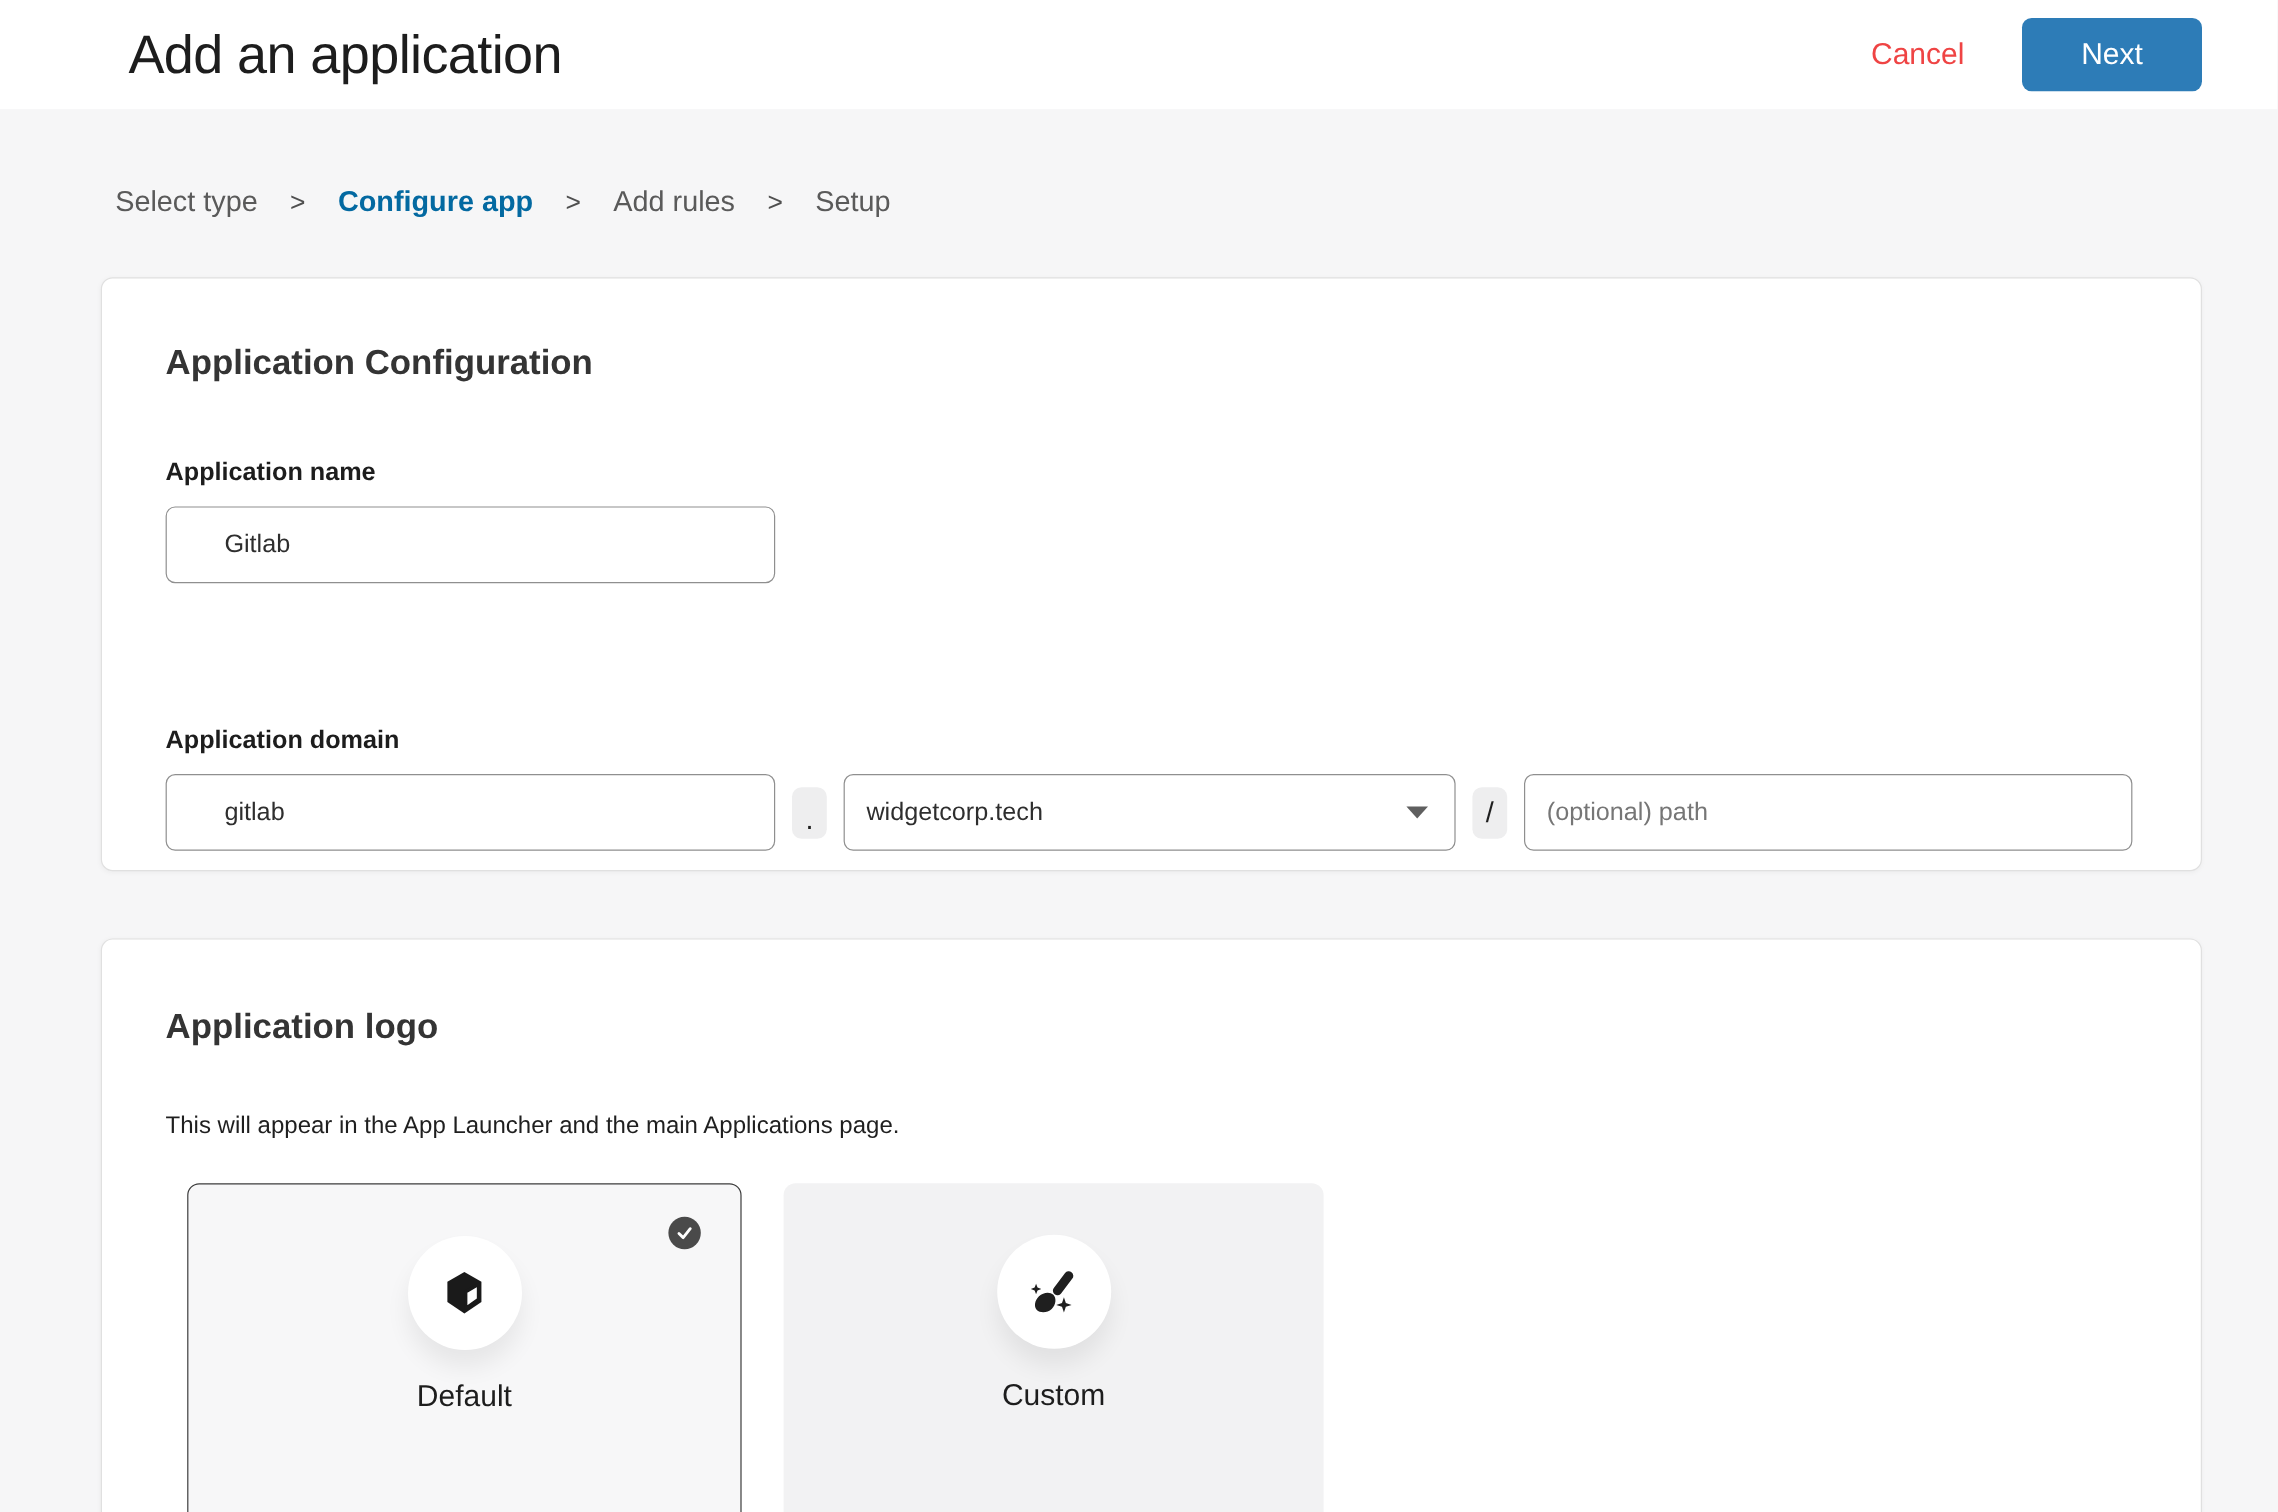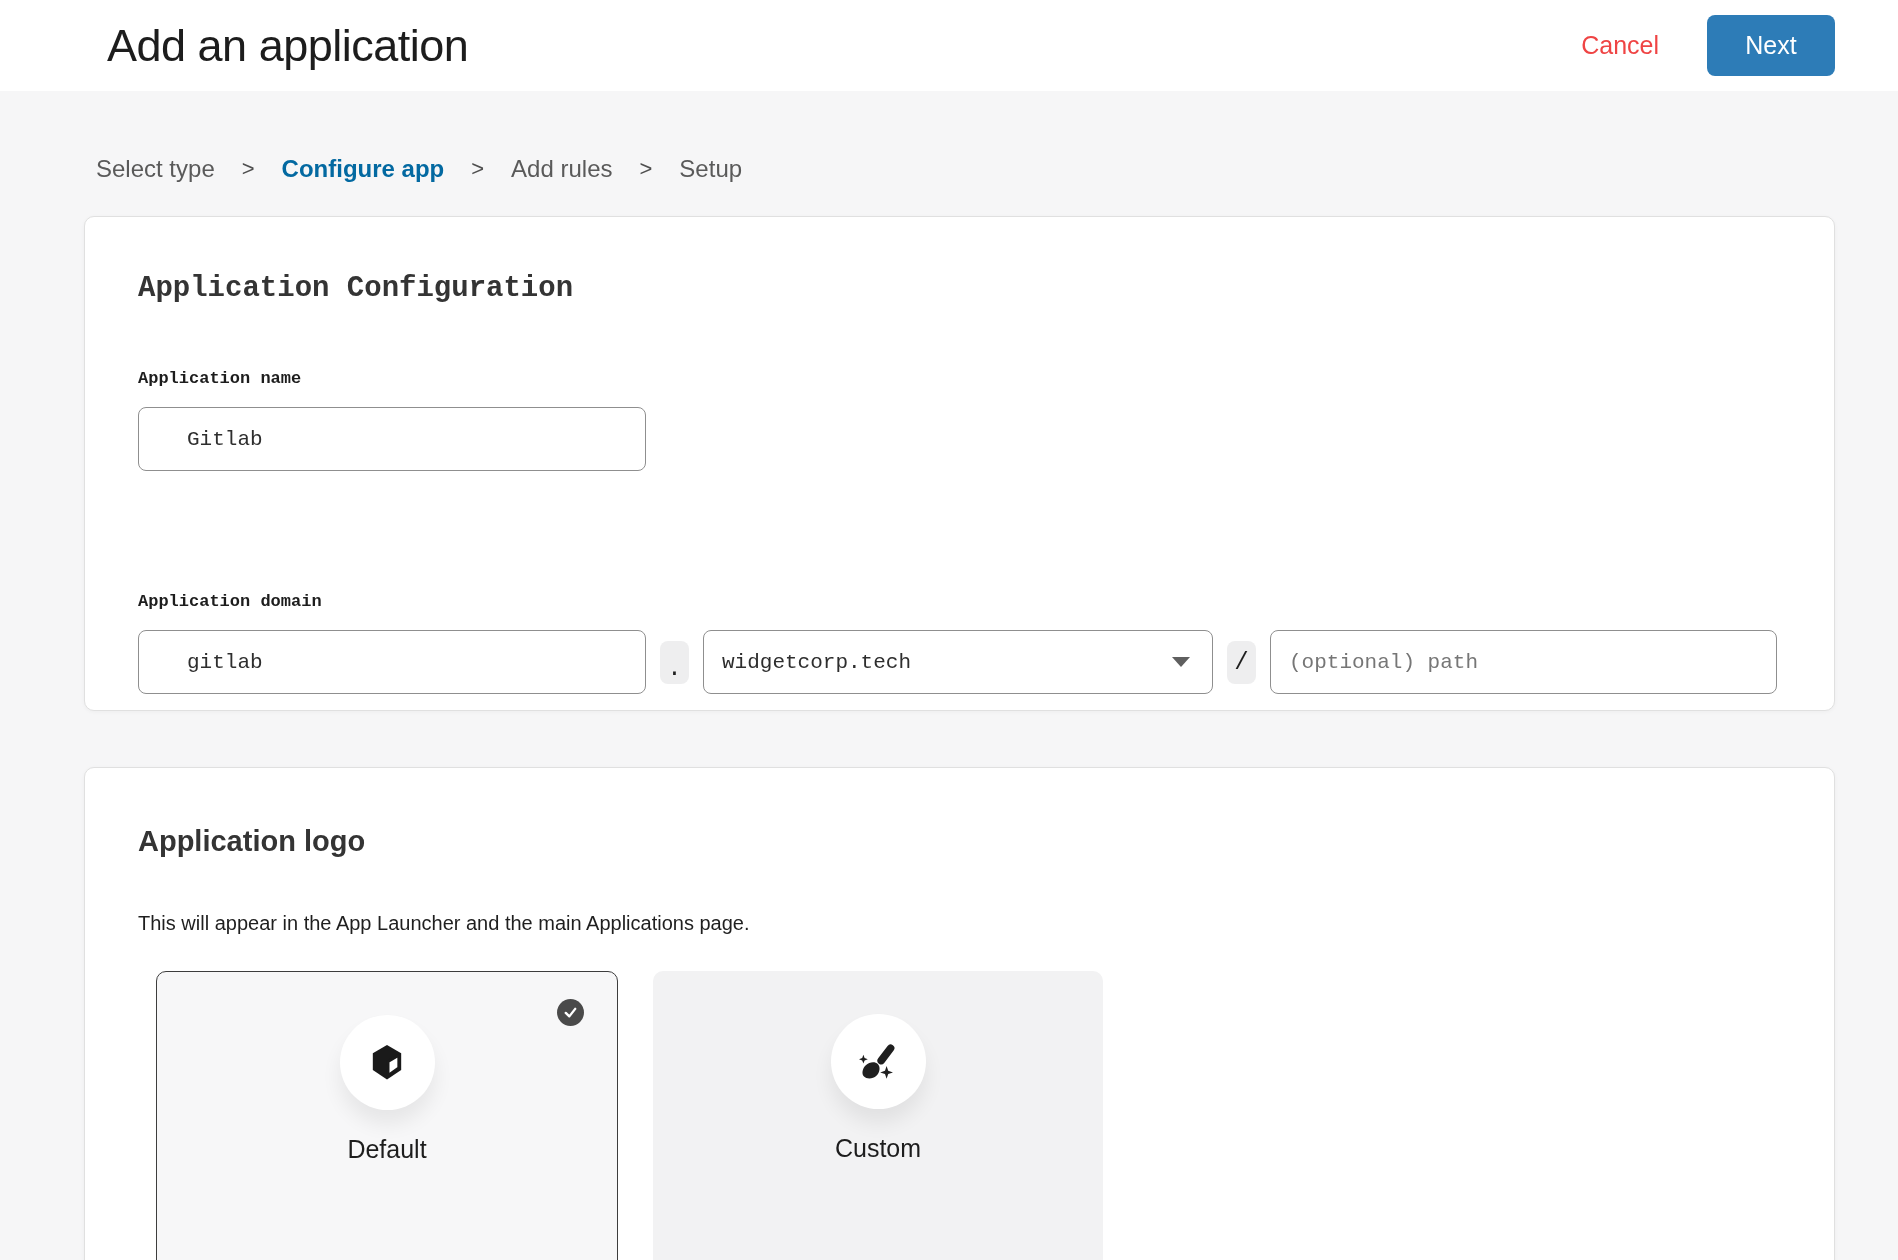--- a/index.html
+++ b/index.html
@@ -29,21 +29,21 @@
   .cancel-link {
     background: none;
     border: none;
     font-family: inherit;
     font-size: 25px;
     color: #ef4444;
     cursor: pointer;
     margin-right: 48px;
   }
   .next-button {
-    width: 128px;
+    width: 150px;
     height: 61px;
     background: #2d7cb7;
     border: none;
     border-radius: 8px;
     font-family: inherit;
     font-size: 25px;
     color: #ffffff;
     cursor: pointer;
   }
 
@@ -63,35 +63,35 @@
   
   .card {
     width: 1751px;
     margin-left: 84px;
     background: #ffffff;
     border: 1px solid #e0e0e0;
     border-radius: 10px;
     box-shadow: 0 1px 4px rgba(0,0,0,0.04);
     padding: 54px 53px;
   }
-  .card-config { margin-top: 33px; height: 495px; font-family: Liberation Mono, monospace; }
+  .card-config { margin-top: 48px; height: 495px; }
   .card-logo   { margin-top: 56px; height: 560px; padding-top: 56px; }
 
   .card-heading {
     font-size: 29px;
     font-weight: 700;
     color: #343434;
     line-height: 35px;
   }
 
   .field-row { display: flex; align-items: flex-end; }
   .row-1 { margin-top: 60px; }
   .row-2 { margin-top: 118px; }
   .field-label {
-    font-size: 17px;
+    font-size: 21px;
     font-weight: 600;
     color: #1d1d1d;
     line-height: 25px;
     margin-bottom: 16px;
     display: block;
   }
   .col-gap { width: 24px; }
 
   .text-input {
     height: 64px;

